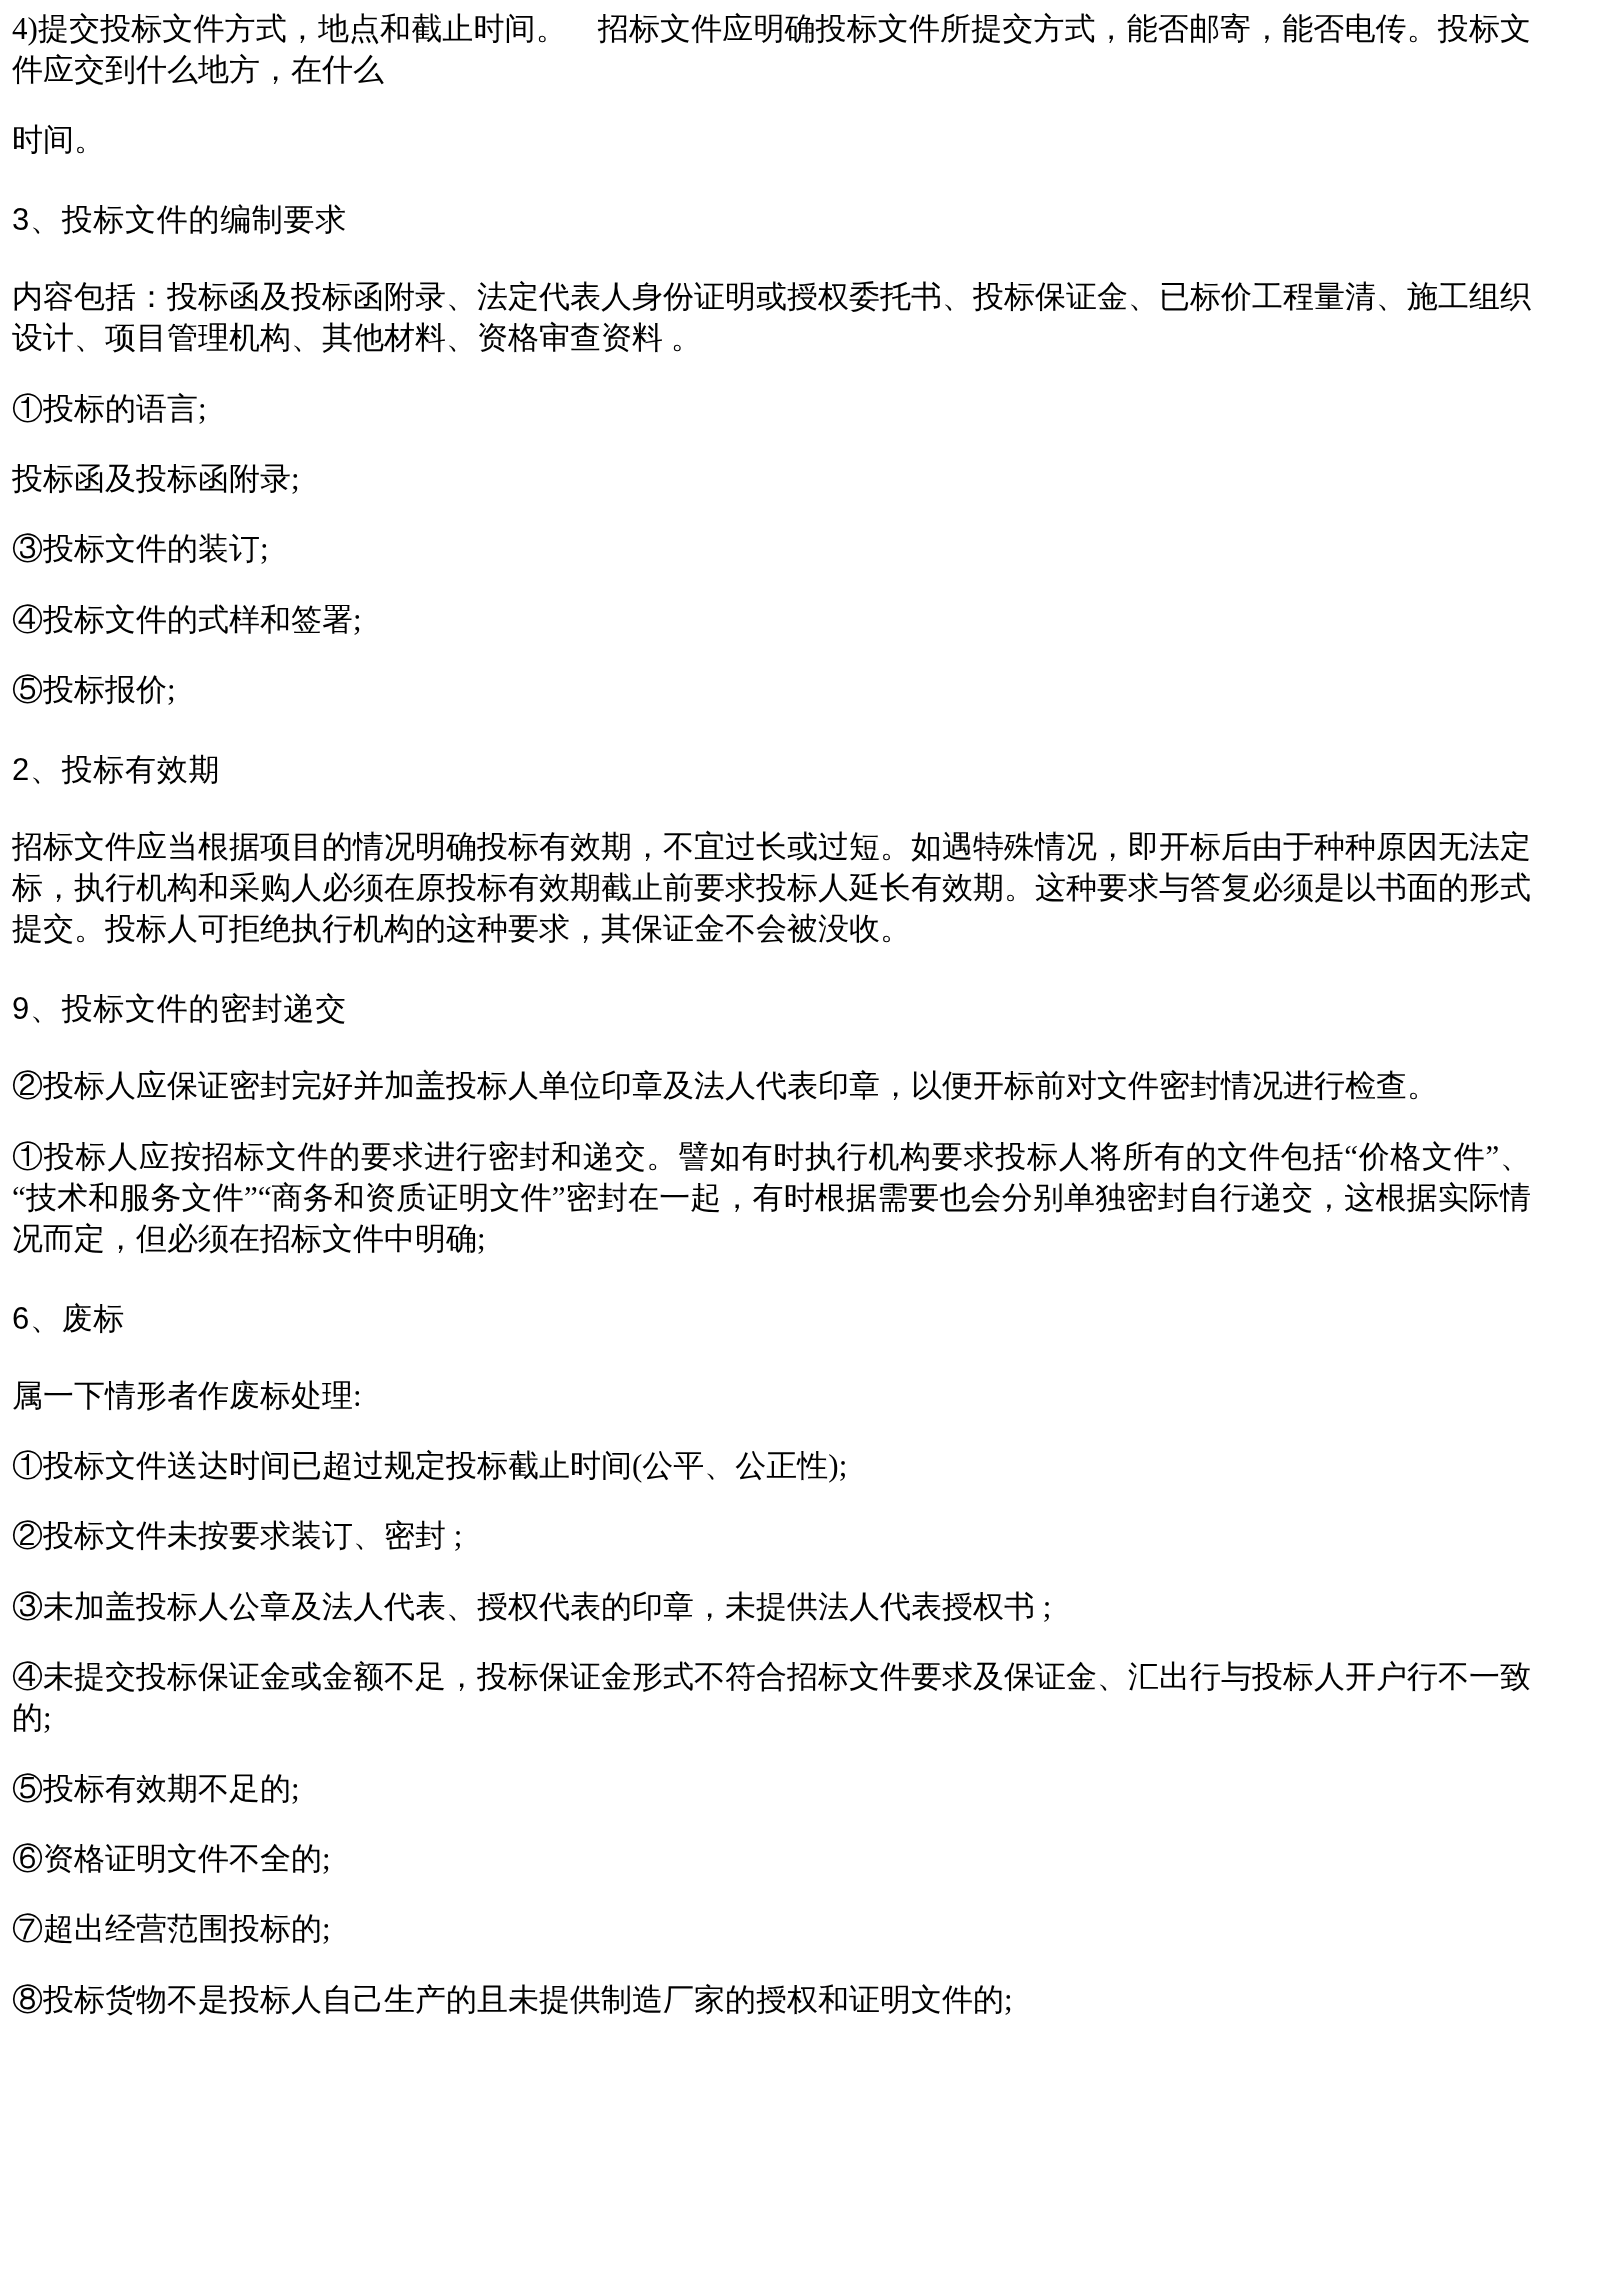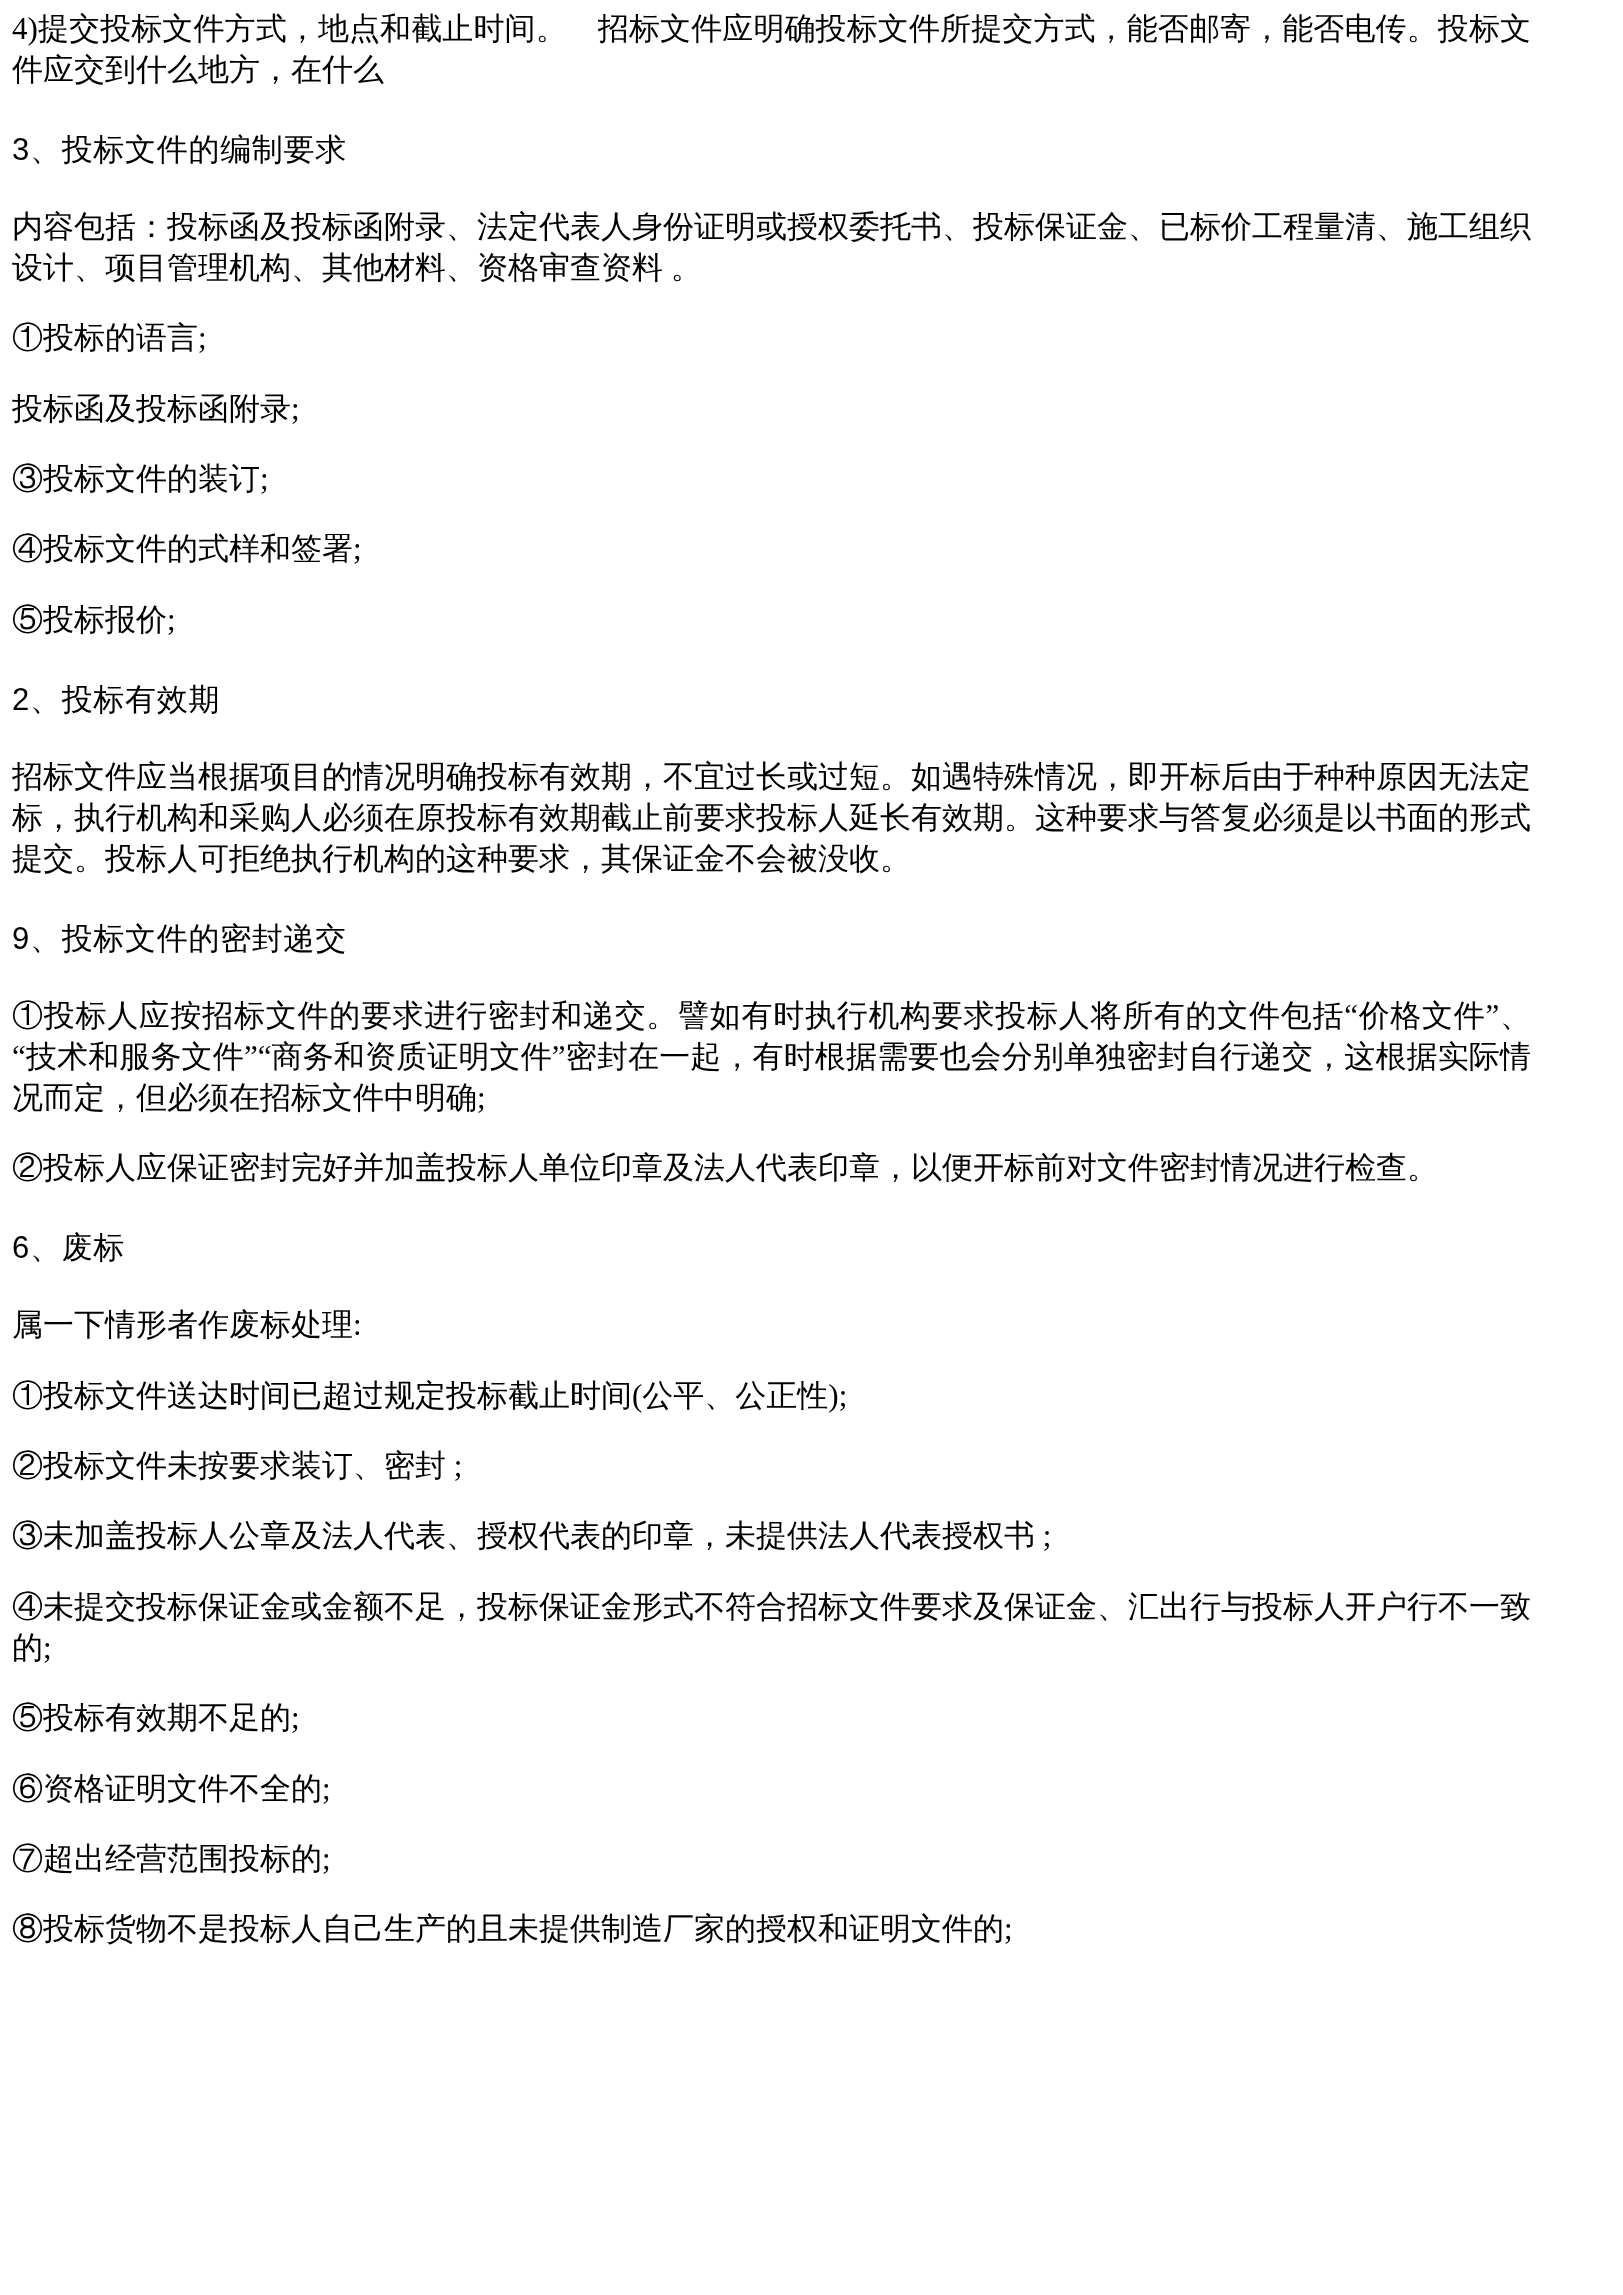--- a/index.html
+++ b/index.html
@@ -46,32 +46,33 @@
   .page > :last-child {
     margin-bottom: 0;
   }
 </style>
 </head>
 <body style="background: rgb(255, 255, 255);">
 
 <main class="page" style="color: rgb(0, 0, 0); padding-left: 12px;">
   <section id="document-content">
       <p class="block-paragraph">4)提交投标文件方式，地点和截止时间。　招标文件应明确投标文件所提交方式，能否邮寄，能否电传。投标文件应交到什么地方，在什么</p>
+      <p class="block-paragraph">时间。</p>
       <h2 class="block-heading">3、投标文件的编制要求</h2>
       <p class="block-paragraph">内容包括：投标函及投标函附录、法定代表人身份证明或授权委托书、投标保证金、已标价工程量清、施工组织设计、项目管理机构、其他材料、资格审查资料 。</p>
       <p class="block-list-item">①投标的语言;</p>
       <p class="block-list-item">投标函及投标函附录;</p>
       <p class="block-list-item">③投标文件的装订;</p>
       <p class="block-list-item">④投标文件的式样和签署;</p>
       <p class="block-list-item">⑤投标报价;</p>
       <h2 class="block-heading">2、投标有效期</h2>
       <p class="block-paragraph">招标文件应当根据项目的情况明确投标有效期，不宜过长或过短。如遇特殊情况，即开标后由于种种原因无法定标，执行机构和采购人必须在原投标有效期截止前要求投标人延长有效期。这种要求与答复必须是以书面的形式提交。投标人可拒绝执行机构的这种要求，其保证金不会被没收。</p>
       <h2 class="block-heading">9、投标文件的密封递交</h2>
+      <p class="block-paragraph">②投标人应保证密封完好并加盖投标人单位印章及法人代表印章，以便开标前对文件密封情况进行检查。</p>
       <p class="block-paragraph">①投标人应按招标文件的要求进行密封和递交。譬如有时执行机构要求投标人将所有的文件包括“价格文件”、“技术和服务文件”“商务和资质证明文件”密封在一起，有时根据需要也会分别单独密封自行递交，这根据实际情况而定，但必须在招标文件中明确;</p>
-      <p class="block-paragraph">②投标人应保证密封完好并加盖投标人单位印章及法人代表印章，以便开标前对文件密封情况进行检查。</p>
       <h2 class="block-heading">6、废标</h2>
       <p class="block-paragraph">属一下情形者作废标处理:</p>
       <p class="block-list-item">①投标文件送达时间已超过规定投标截止时间(公平、公正性);</p>
       <p class="block-list-item">②投标文件未按要求装订、密封 ;</p>
       <p class="block-list-item">③未加盖投标人公章及法人代表、授权代表的印章，未提供法人代表授权书 ;</p>
       <p class="block-list-item">④未提交投标保证金或金额不足，投标保证金形式不符合招标文件要求及保证金、汇出行与投标人开户行不一致的;</p>
       <p class="block-list-item">⑤投标有效期不足的;</p>
       <p class="block-list-item">⑥资格证明文件不全的;</p>
       <p class="block-list-item">⑦超出经营范围投标的;</p>
       <p class="block-list-item">⑧投标货物不是投标人自己生产的且未提供制造厂家的授权和证明文件的;</p>

